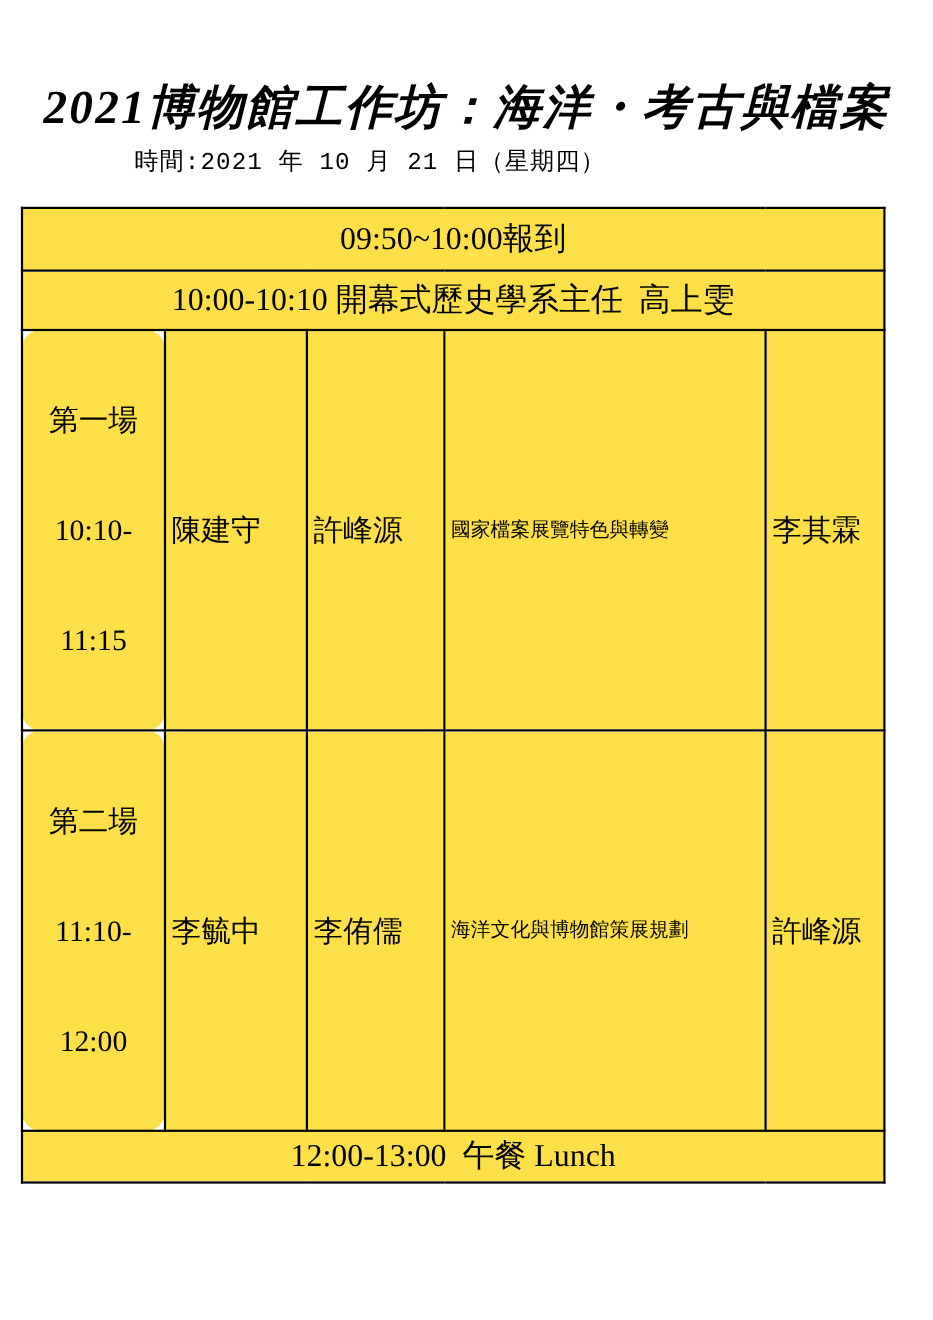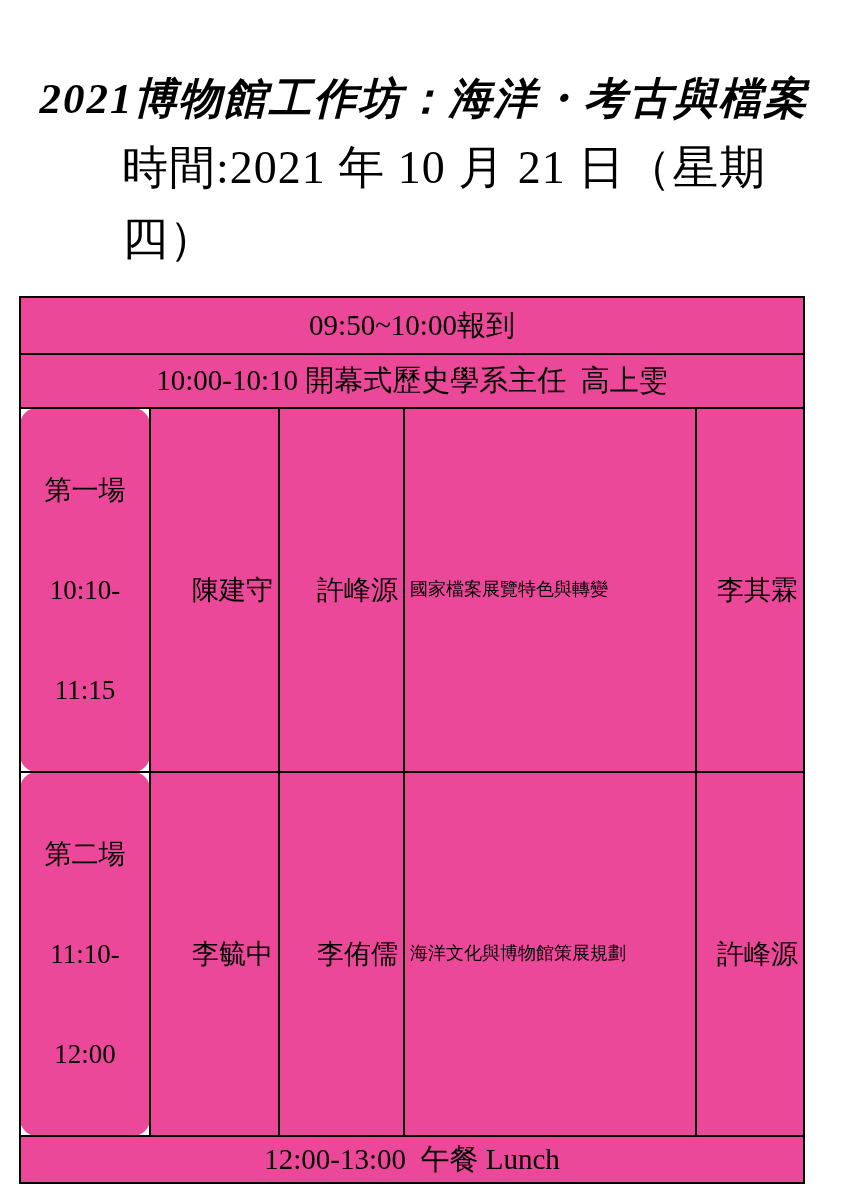--- a/index.html
+++ b/index.html
@@ -30,35 +30,36 @@
     line-height: 1.25;
     white-space: pre-wrap;
     font-style: italic;
   }
   .sub-block {
     margin-top: 6px;
     padding-left: 122px;
     text-align: left;
   }
   .sub-line {
-    font-size: 46px;
+    font-size: 22px;
     line-height: 1.55;
     letter-spacing: 1px;
     white-space: pre-wrap;
+    font-family: Liberation Mono, monospace;
   }
   table.schedule {
     border-collapse: collapse;
     table-layout: fixed;
     margin-left: 19px;
     margin-top: 22px;
     width: 784px;
   }
   table.schedule td {
     border: 2px solid #000000;
-    background: #ec4899;
+    background: #fde047;
     vertical-align: middle;
     padding: 0 5px;
     white-space: pre-wrap;
     overflow: hidden;
   }
   tr.r-reg   { height: 57px; }
   tr.r-open  { height: 54px; }
   tr.r-head  { height: 42px; }
   tr.r-s1    { height: 120px; }
   tr.r-s2    { height: 124px; }
@@ -77,21 +78,21 @@
   }
   td.c-slot {
     text-align: center;
     font-size: 27px;
     border-radius: 17px;
   }
   td.c-slot .slot-line {
     line-height: 38px;
   }
   td.c-name {
-    text-align: right;
+    text-align: left;
     font-size: 27px;
   }
   td.c-topic {
     text-align: left;
     font-size: 18px;
     line-height: 1.55;
     padding: 2px 5px;
     word-break: break-all;
   }
 </style>

